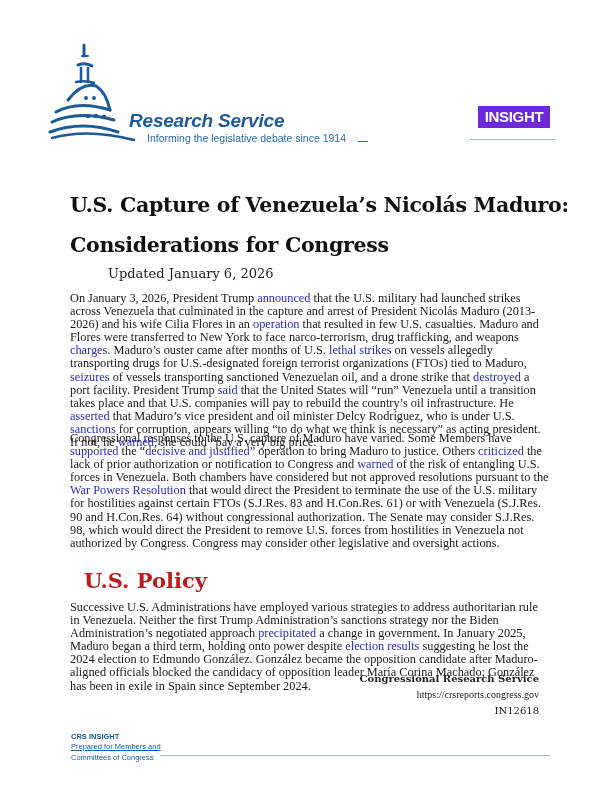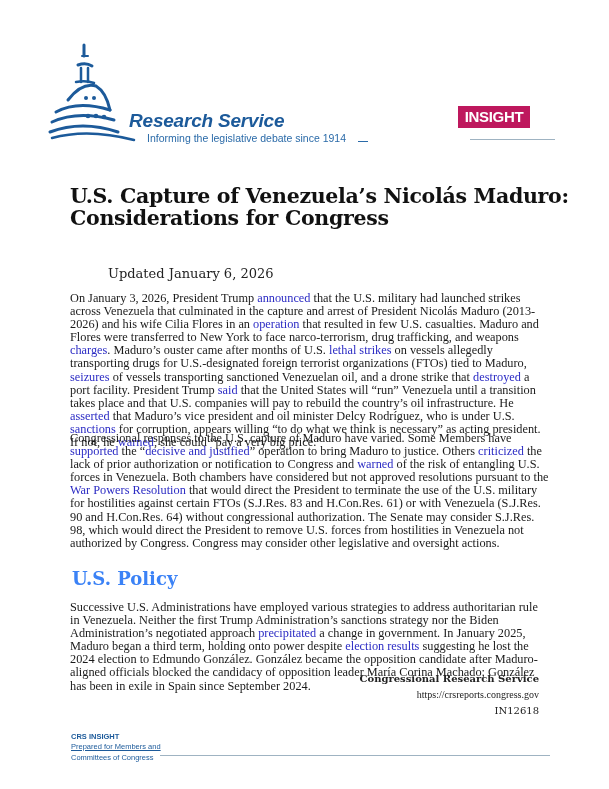--- a/index.html
+++ b/index.html
@@ -3,33 +3,33 @@
 <meta charset="utf-8">
 <style>
   html, body { margin:0; padding:0; background:#ffffff; }
   body { width:609px; height:789px; position:relative; overflow:hidden; font-family:"Liberation Serif", serif; color:#1a1a1a; }
   .header { position:absolute; left:0; top:0; width:609px; height:150px; }
   .logo-svg { position:absolute; left:48px; top:40px; width:100px; height:105px; }
   .brand1 { position:absolute; left:140px; top:92px; font-family:"Liberation Sans", sans-serif; font-weight:bold; font-style:italic; font-size:19px; color:#1c5a9a; letter-spacing:-0.2px; line-height:20px; }
   .brand2 { position:absolute; left:129px; top:111px; font-family:"Liberation Sans", sans-serif; font-weight:bold; font-style:italic; font-size:19px; color:#1c5a9a; letter-spacing:-0.2px; line-height:20px; }
   .tagline { position:absolute; left:147px; top:132px; font-family:"Liberation Sans", sans-serif; font-size:10.5px; color:#2a6aa8; white-space:nowrap; }
   .tagline-rule { position:absolute; left:358px; top:141px; width:10px; height:1px; background:#2a6aa8; }
-  .insight-badge { position:absolute; left:458px; top:106px; width:72px; height:22px; background:#be185d; color:#fff; font-family:"Liberation Sans", sans-serif; font-weight:bold; font-size:15px; line-height:22px; text-align:center; letter-spacing:-0.3px; }
+  .insight-badge { position:absolute; left:478px; top:106px; width:72px; height:22px; background:#6d28d9; color:#fff; font-family:"Liberation Sans", sans-serif; font-weight:bold; font-size:15px; line-height:22px; text-align:center; letter-spacing:-0.3px; }
   .header-rule { position:absolute; left:470px; top:139px; width:85px; height:1px; background:#9fb3c2; }
 
-  .title { position:absolute; left:70px; top:185px; width:500px; font-family:"DejaVu Serif", serif; font-weight:bold; font-size:20.5px; line-height:22px; color:#111; letter-spacing:-0.3px; }
+  .title { position:absolute; left:70px; top:185px; width:500px; font-family:"DejaVu Serif", serif; font-weight:bold; font-size:20.5px; line-height:40px; color:#111; letter-spacing:-0.3px; }
   .updated { position:absolute; left:70px; top:266px; font-family:"DejaVu Serif", serif; font-size:13px; color:#222;margin-left:38px; }
 
   .para { position:absolute; left:70px; width:480px; font-family:"Liberation Serif", serif; font-size:12.3px; line-height:13.1px; color:#1a1a1a; text-align:left; }
   .p1 { top:292px; }
   .p2 { top:432px; }
   .p3 { top:601px; }
   .para a { color:#2b2bc4; text-decoration:none; }
 
-  .section-head { position:absolute; left:72px; top:568px; font-family:"DejaVu Serif", serif; font-weight:bold; font-size:18px; color:#3b82f6; }
+  .section-head { position:absolute; left:84px; top:568px; font-family:"DejaVu Serif", serif; font-weight:bold; font-size:21px; color:#b91c1c; }
 
   .footer-right { position:absolute; right:70px; text-align:right; font-family:"DejaVu Serif", serif; font-size:10px; color:#222; }
   .fr1 { top:673px; font-weight:bold;text-align:right; }
   .fr2 { top:689px;font-family:Liberation Serif, serif; }
   .fr3 { top:705px; }
   .bottom-rule { position:absolute; left:160px; top:755px; width:390px; height:1px; background:#9fb3c2; }
 
   .crs-insight { position:absolute; left:71px; top:732px; font-family:"Liberation Sans", sans-serif; font-weight:bold; font-size:7.5px; color:#1c5a9a; }
   .prepared1 { position:absolute; left:71px; top:742px; font-family:"Liberation Sans", sans-serif; font-size:7.5px; color:#1c5a9a;text-decoration:underline; }
   .prepared2 { position:absolute; left:71px; top:753px; font-family:"Liberation Sans", sans-serif; font-size:7.5px; color:#1c5a9a; }

